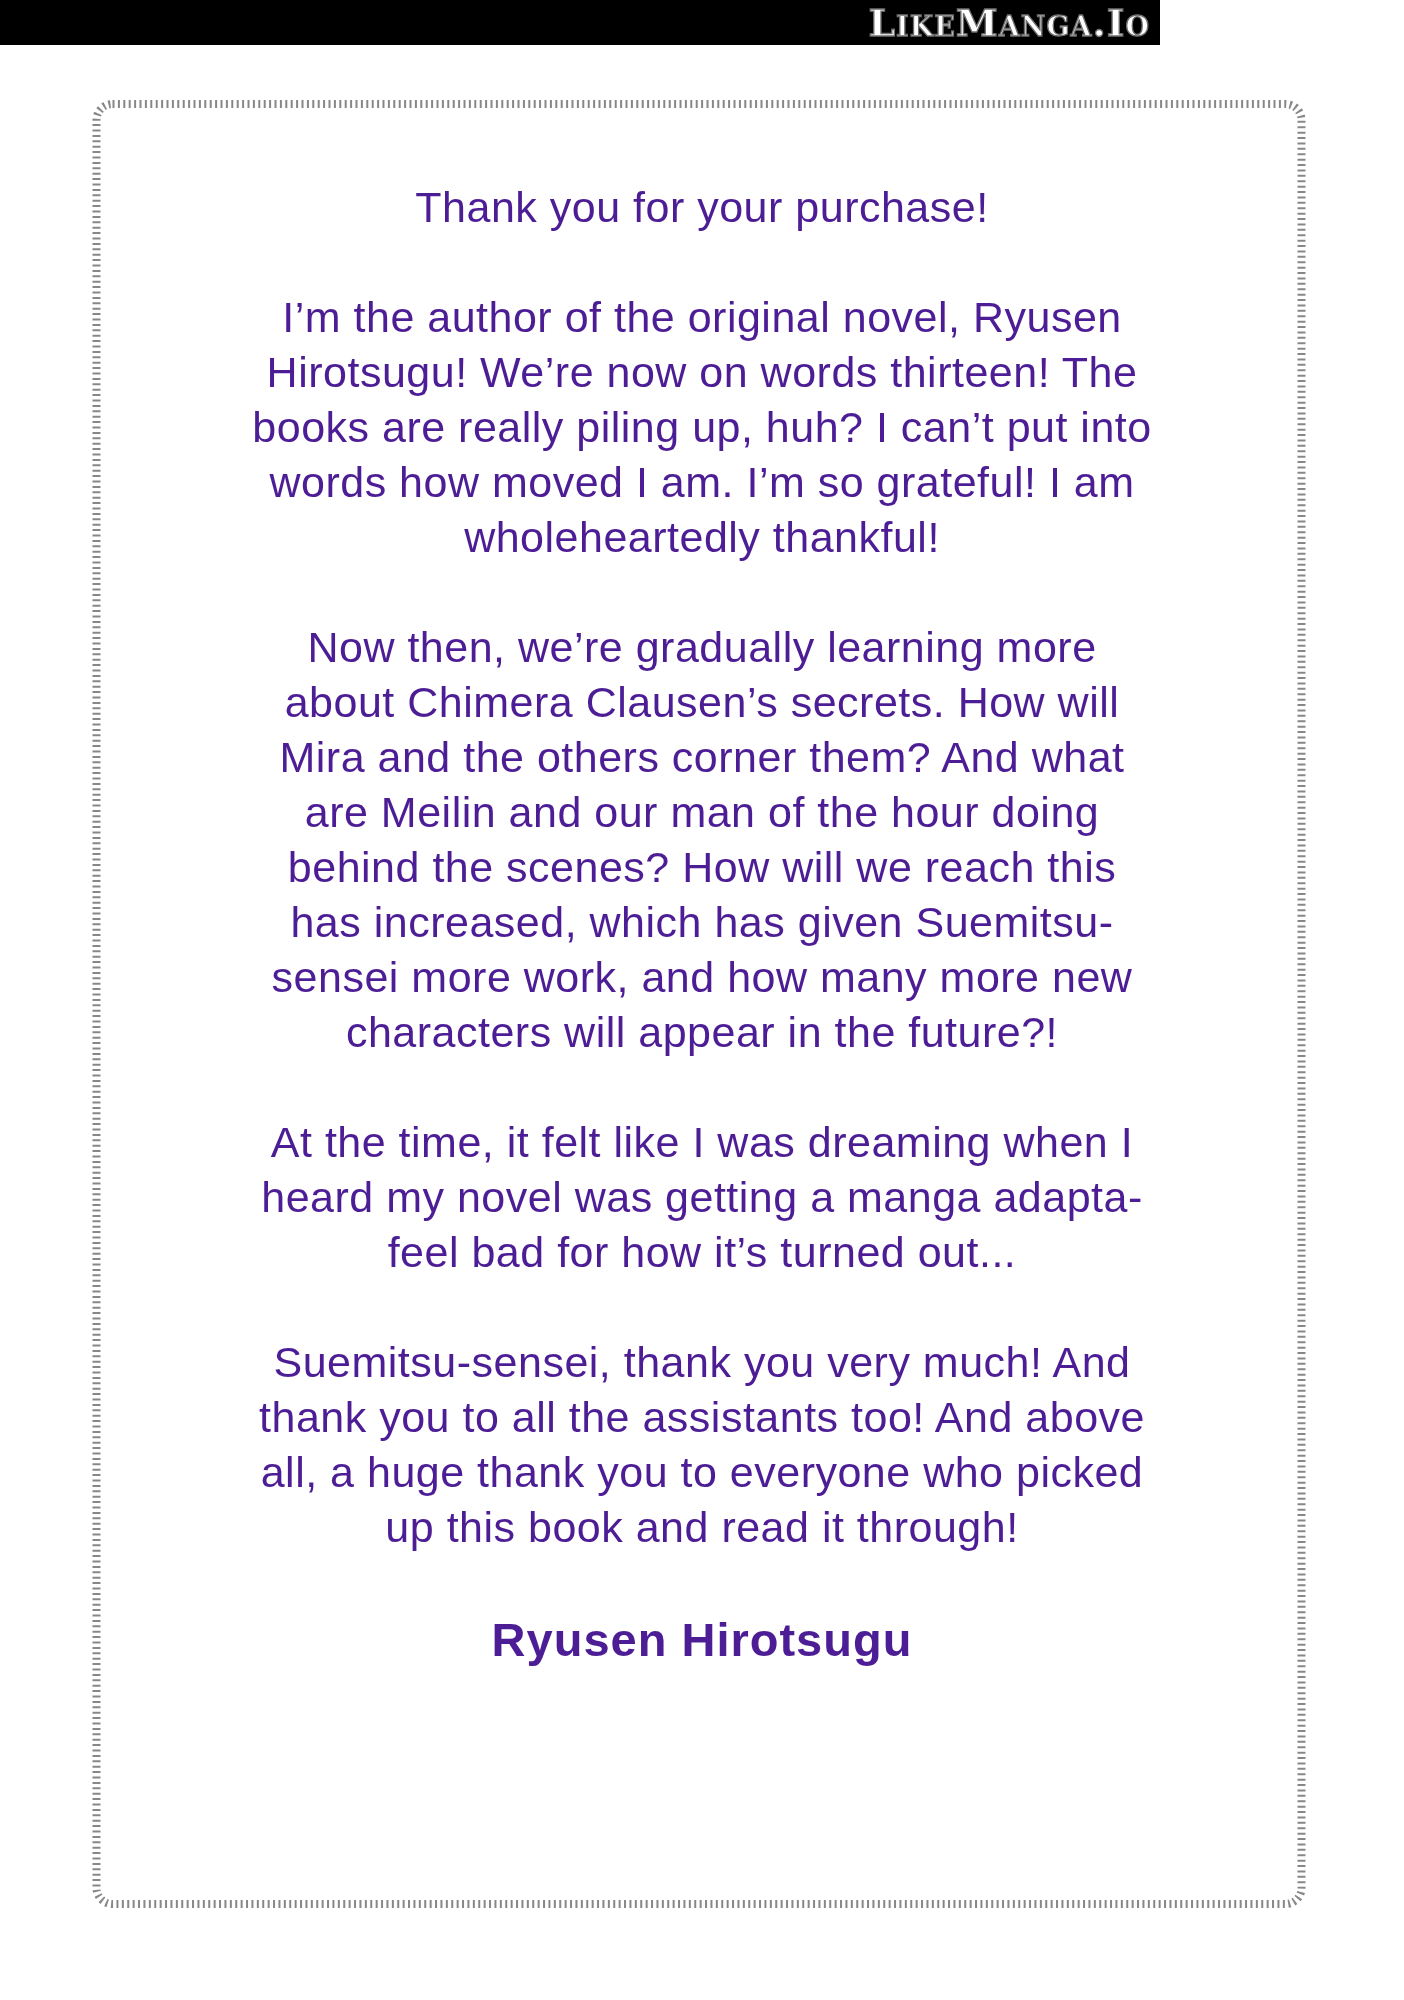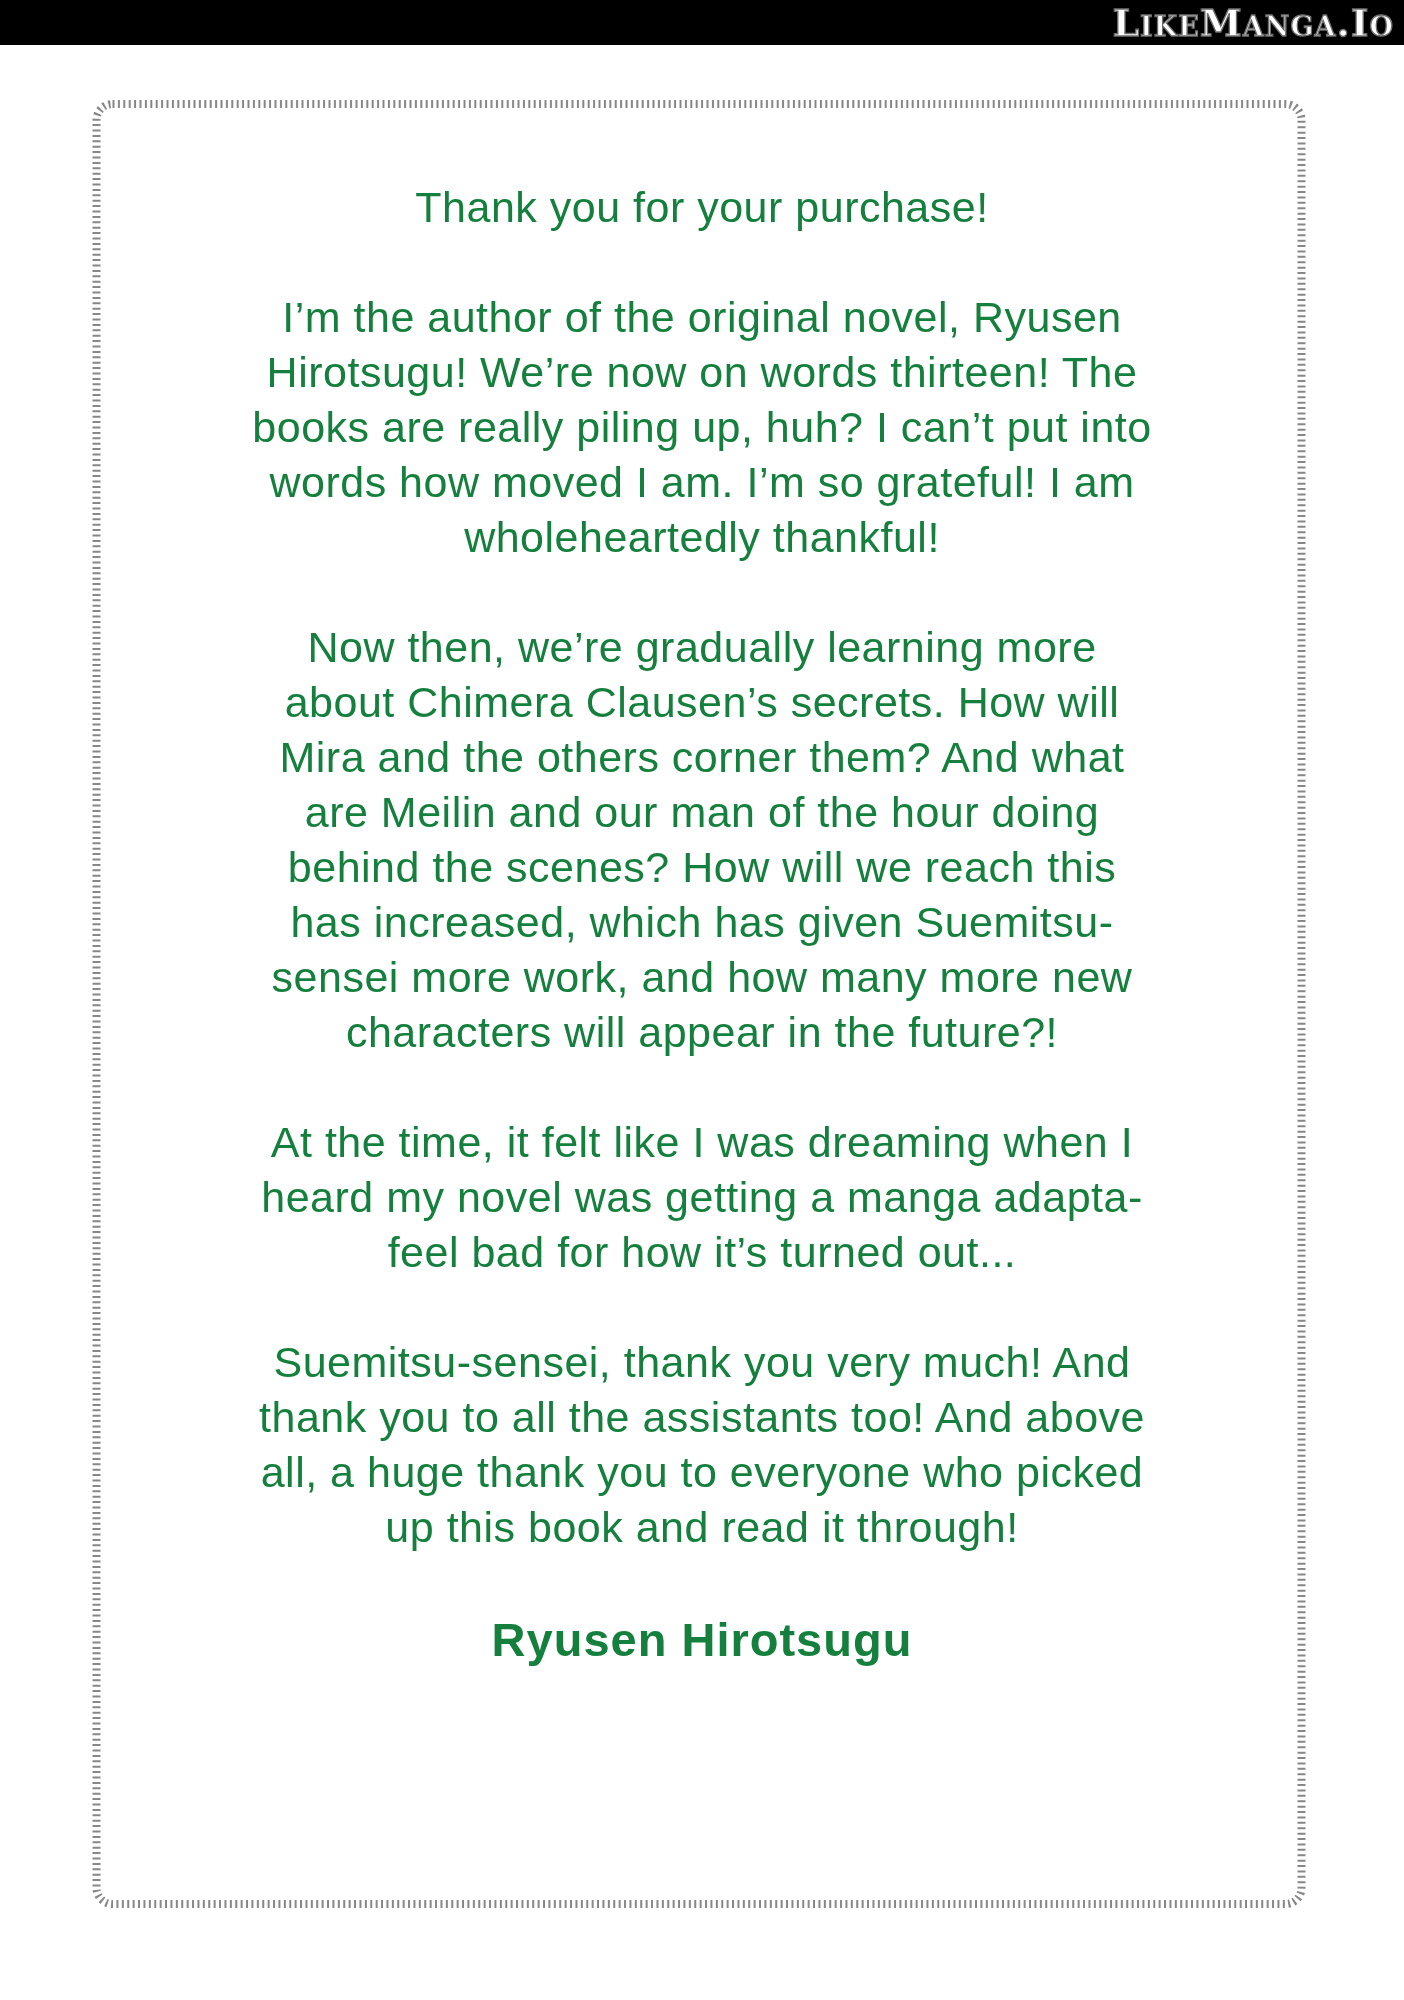--- a/index.html
+++ b/index.html
@@ -5,21 +5,21 @@
   html, body { margin: 0; padding: 0; }
   body {
     width: 1404px; height: 2000px;
     background: #ffffff;
     position: relative;
     overflow: hidden;
     font-family: "Liberation Sans", sans-serif;
   }
   .top-bar {
     position: absolute; top: 0; left: 0;
-    width: 1404px; height: 45px;
+    width: 1160px; height: 45px;
     background: #000;
     display: flex; align-items: center; justify-content: flex-end;
     box-sizing: border-box; padding-right: 10px;
   }
   .logo {
     font-family: "DejaVu Serif", serif;
     font-weight: 700;
     font-variant: small-caps;
     font-size: 38px;
     line-height: 1;
@@ -51,21 +51,21 @@
 <body style="background: rgb(255, 255, 255);">
 
 <div class="top-bar" style="background: rgb(0, 0, 0);">
   <div class="logo" style="color: rgb(255, 255, 255); -webkit-text-stroke: 1.3px rgb(110, 110, 110);">LikeManga.Io</div>
 </div>
 
 <svg class="frame-svg" width="1404" height="2000" viewBox="0 0 1404 2000" aria-hidden="true">
   <rect x="96.5" y="104" width="1205" height="1800" rx="16" ry="16" fill="none" stroke="#878787" stroke-width="8" stroke-dasharray="2 3.4"></rect>
 </svg>
 
-<div class="text-col" style="color: #15803d;">
+<div class="text-col" style="color: #4c1d95;">
   <div class="para">Thank you for your purchase!</div>
 
   <div>
       <div class="para">
         <div class="line">I’m the author of the original novel, Ryusen</div>
         <div class="line">Hirotsugu! We’re now on words thirteen! The</div>
         <div class="line">books are really piling up, huh? I can’t put into</div>
         <div class="line">words how moved I am. I’m so grateful! I am</div>
         <div class="line">wholeheartedly thankful!</div>
       </div>

